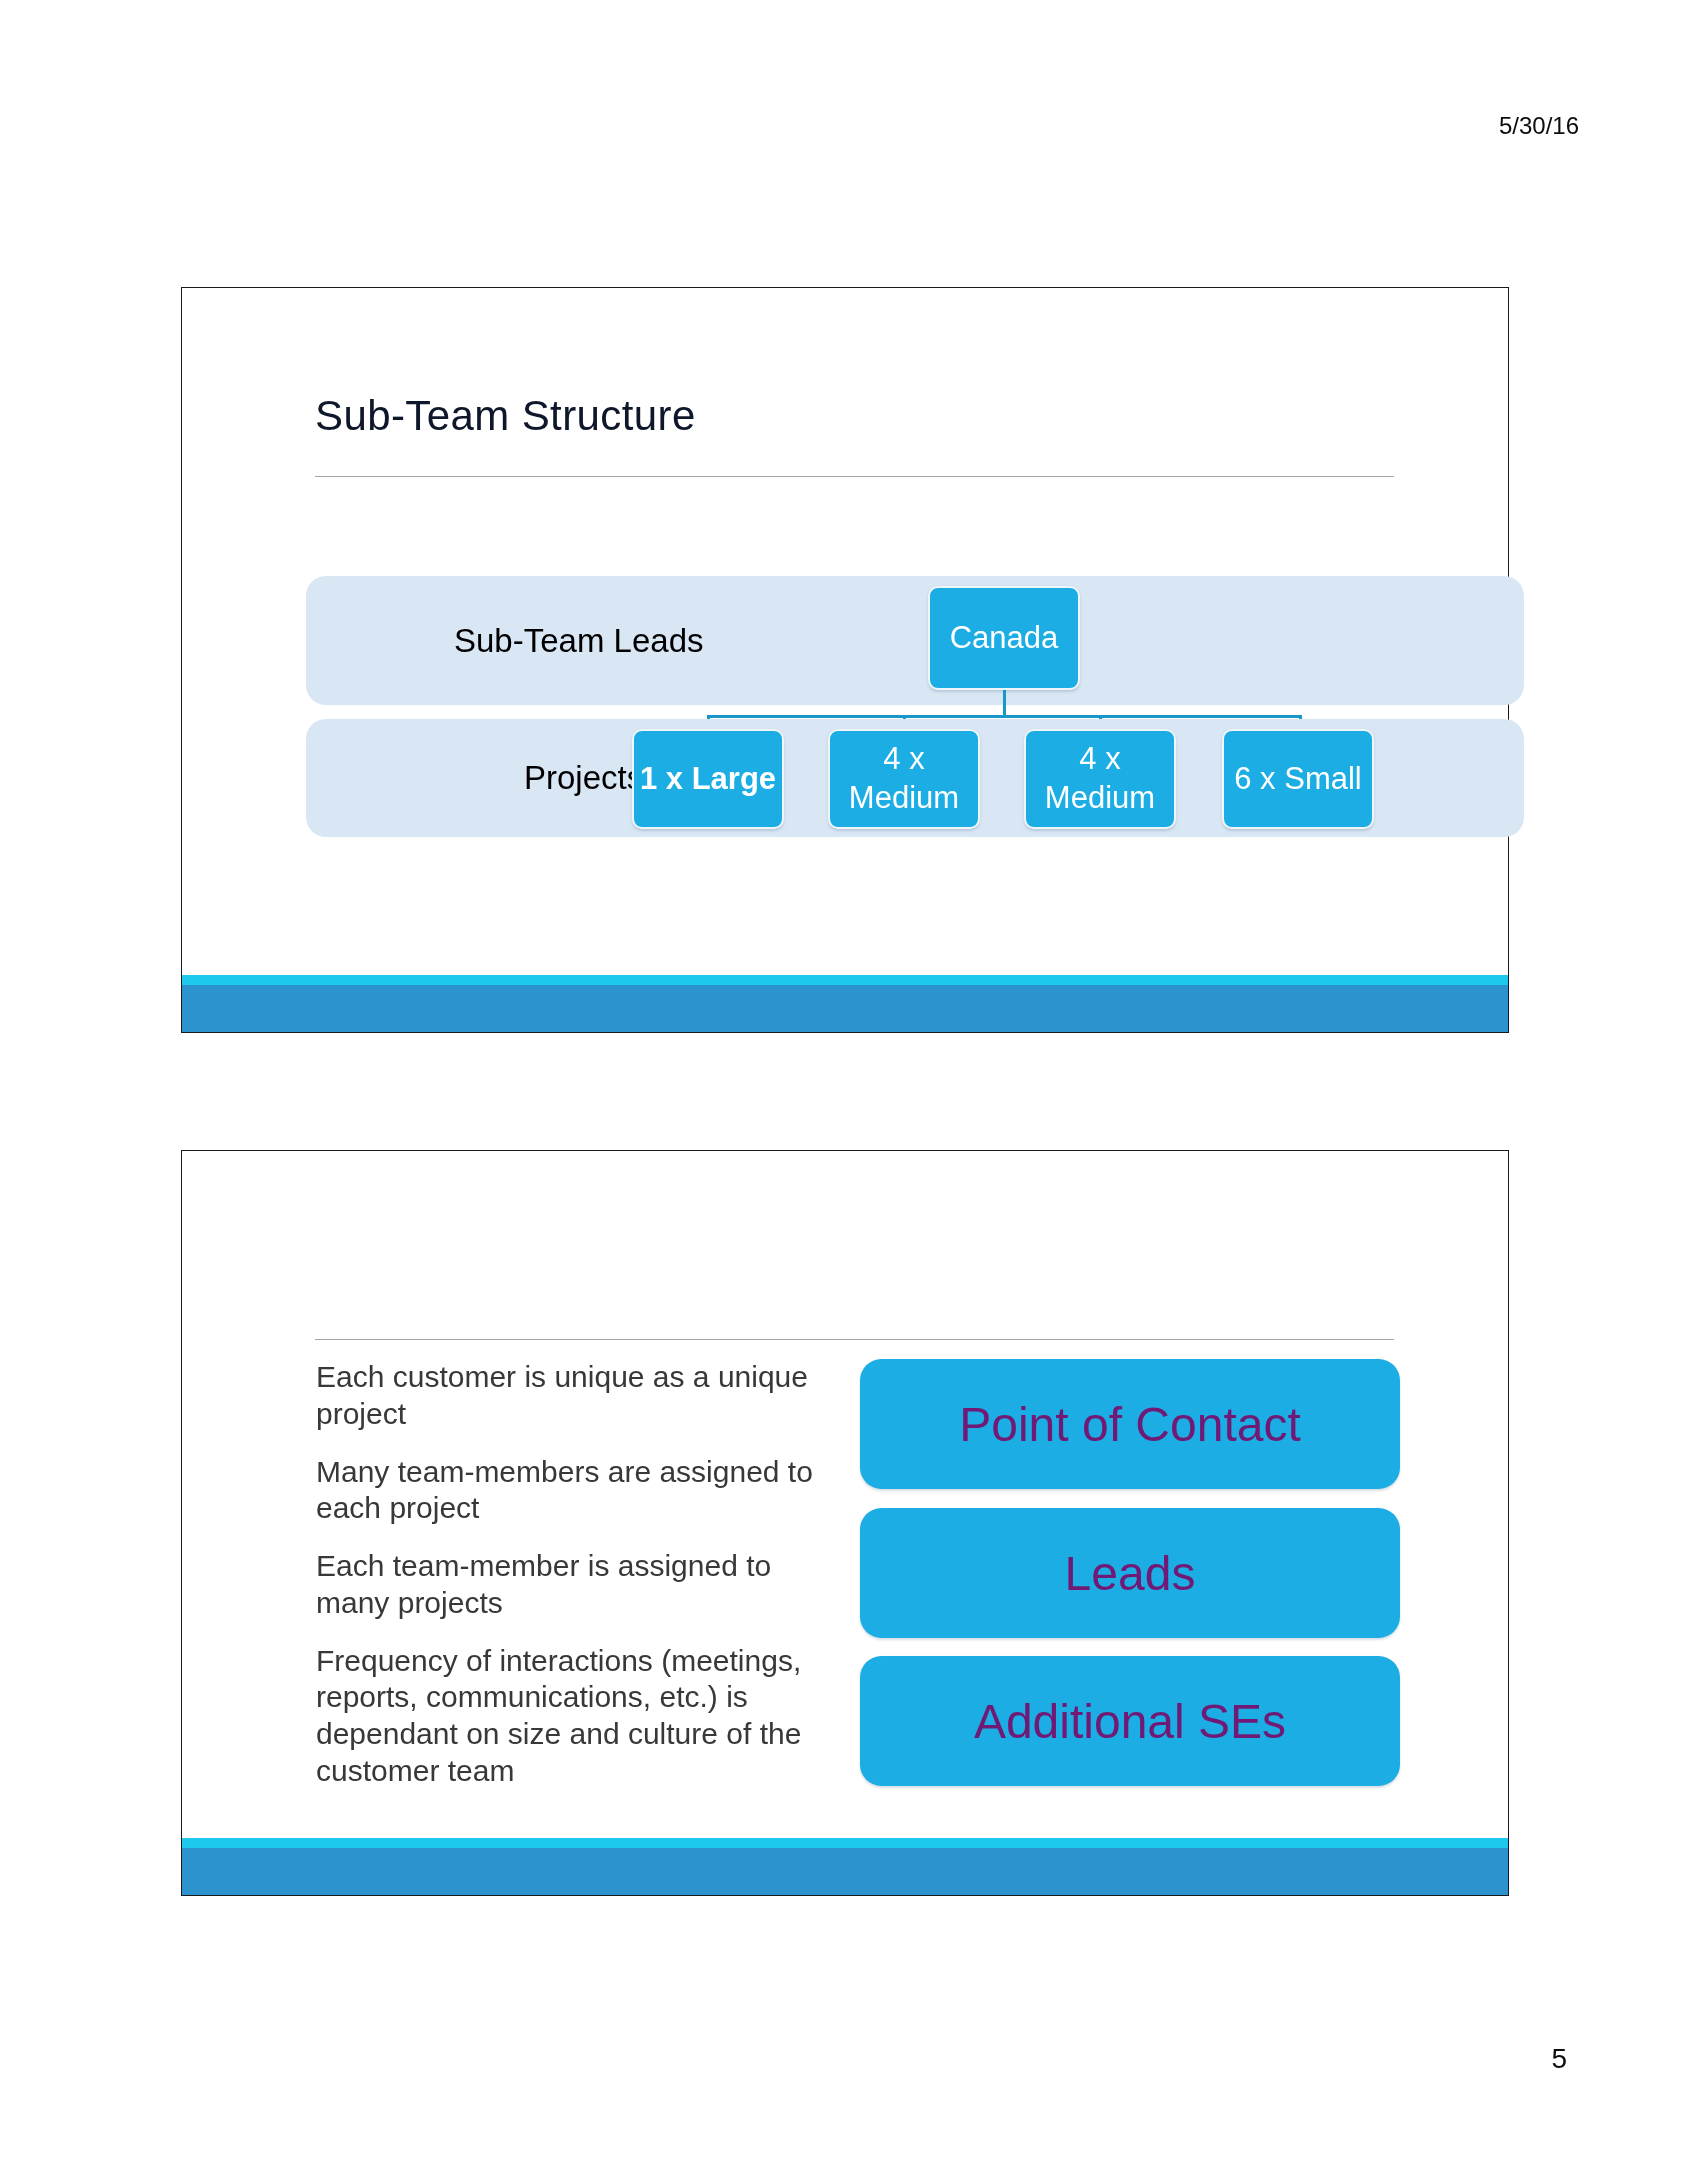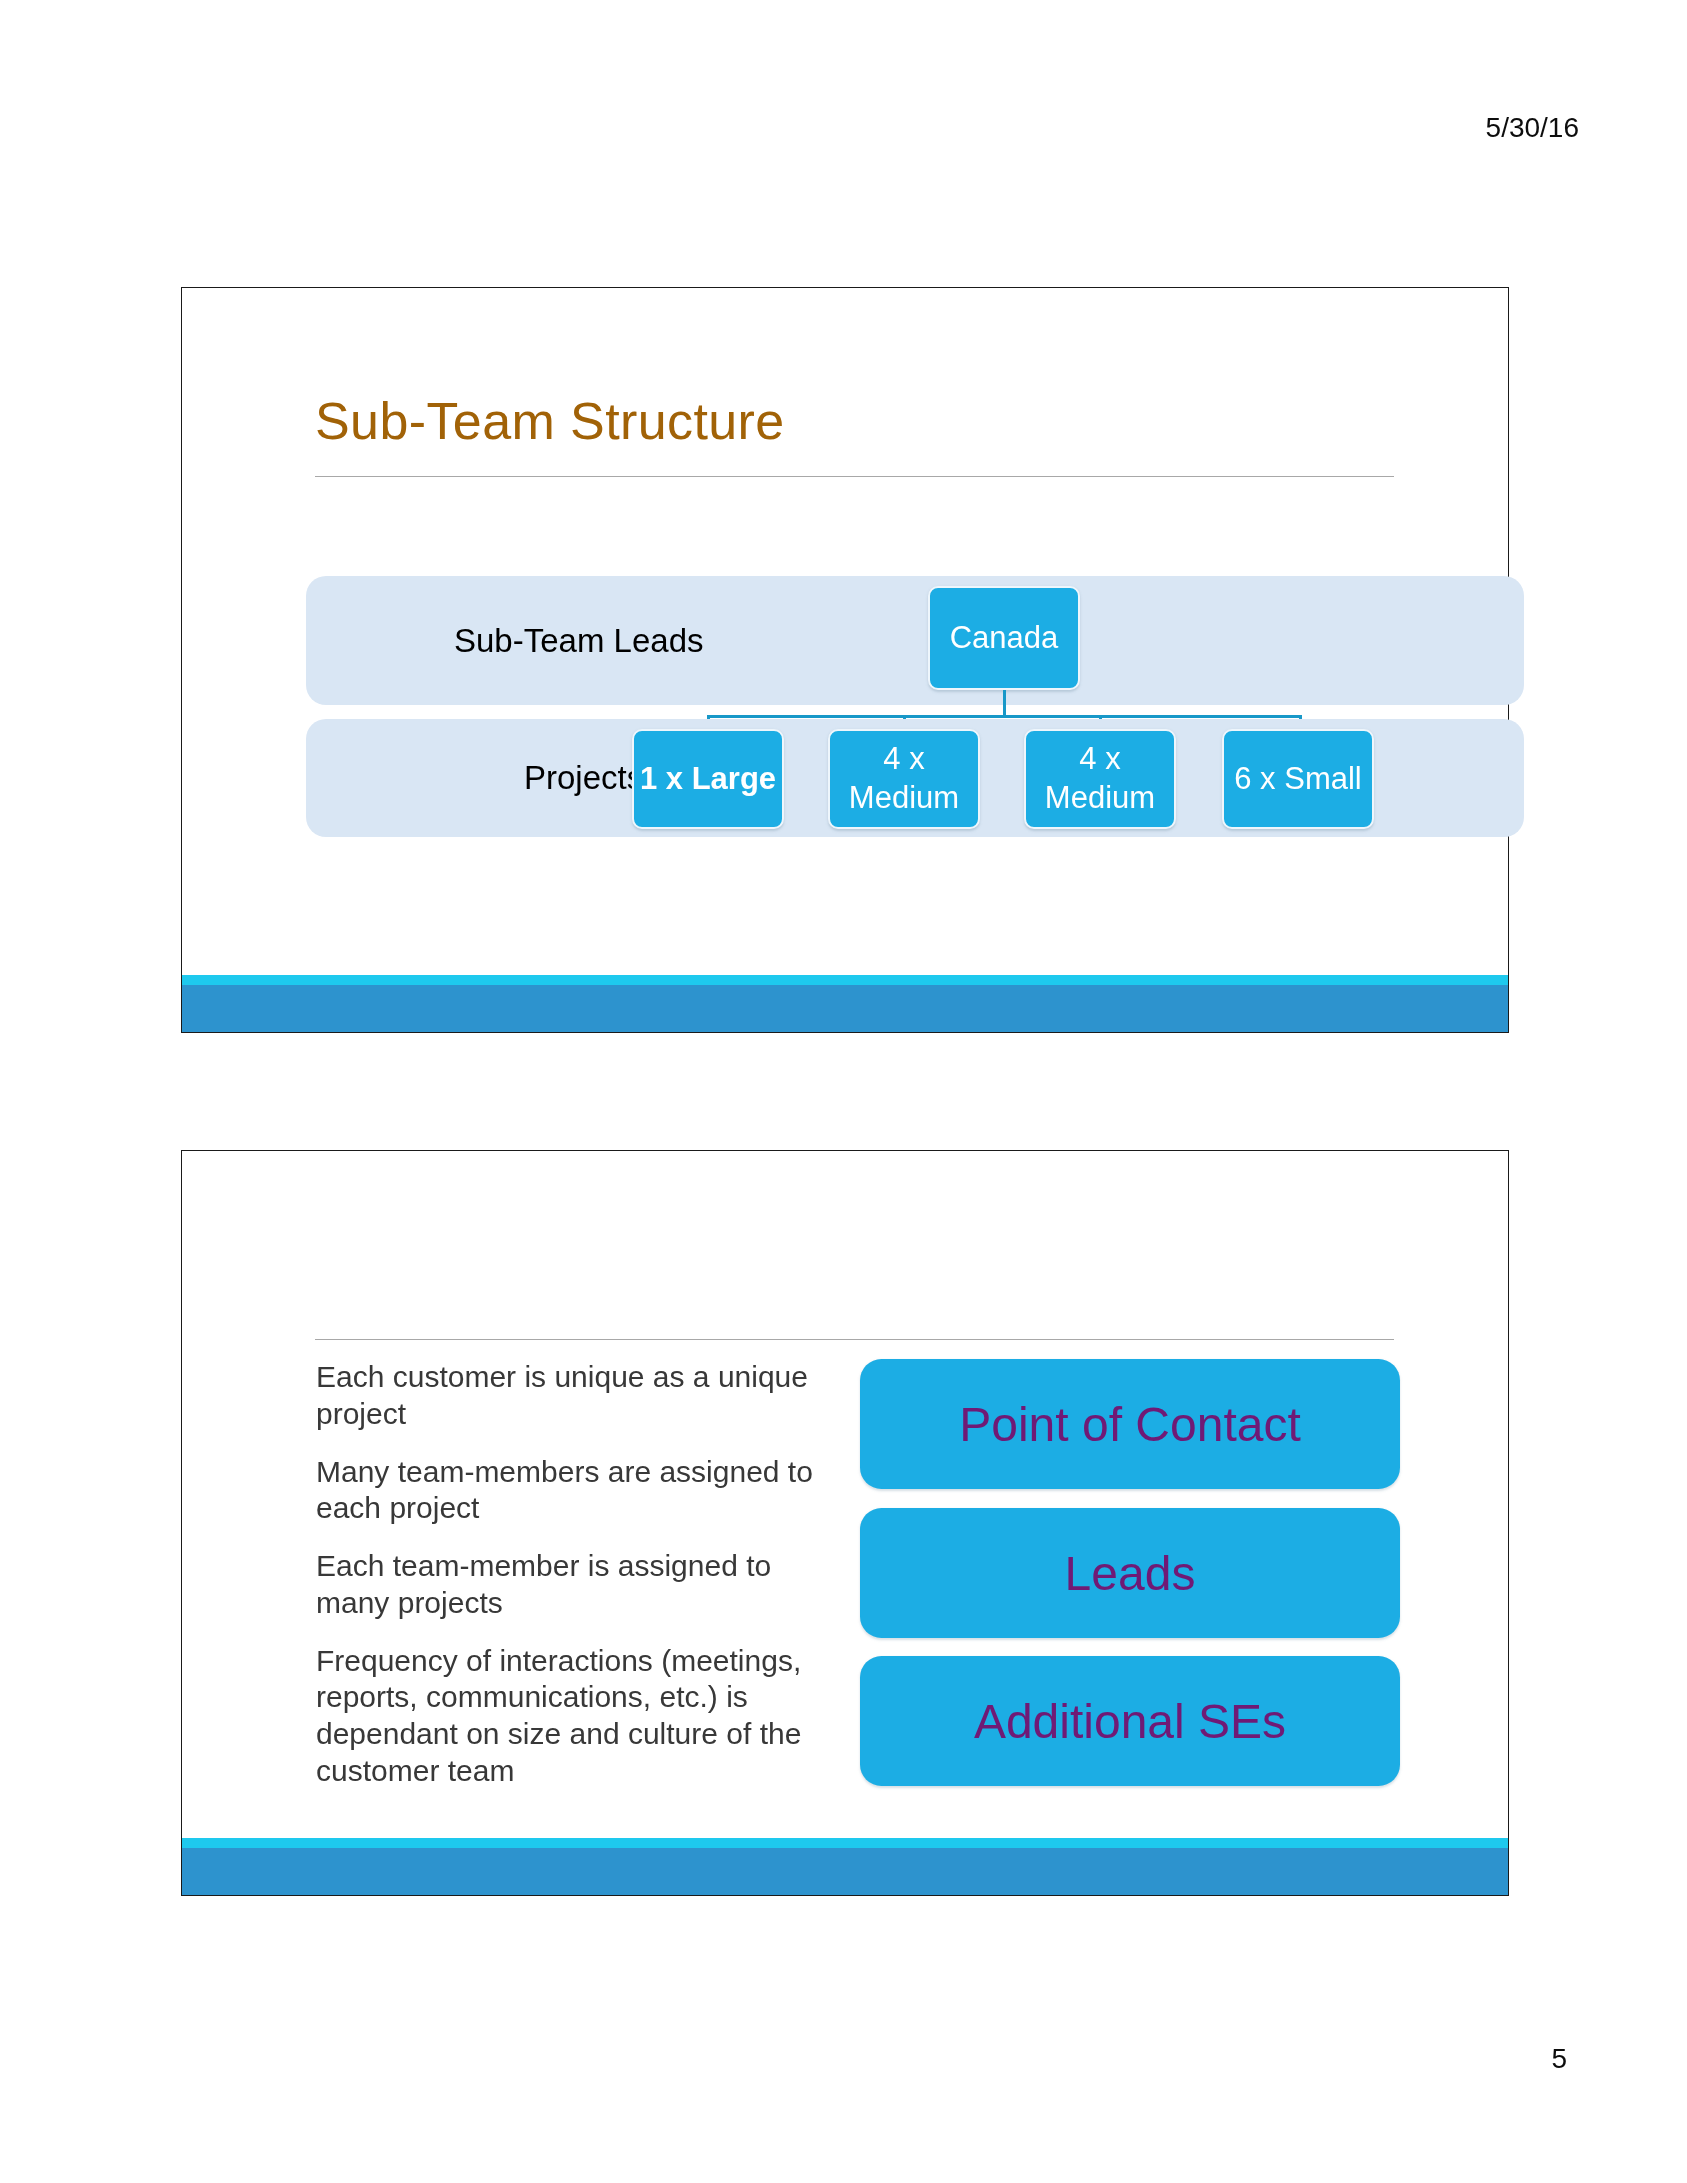--- a/index.html
+++ b/index.html
@@ -5,36 +5,36 @@
   html,body{margin:0;padding:0;background:#ffffff;}
   .page{
     position:relative;
     width:1687px;height:2183px;
     background:#ffffff;
     font-family:"Liberation Sans","DejaVu Sans",sans-serif;
     overflow:hidden;
   }
   .page-date{
     position:absolute;top:112px;right:108px;
-    font-size:28px;color:#0d0d0d;
+    font-size:24px;color:#0d0d0d;
   }
   .page-number{
     position:absolute;top:2043px;right:120px;
     font-size:28px;color:#0d0d0d;
   }
   .slide{
     position:absolute;left:181px;width:1328px;height:746px;
     background:#ffffff;border:1.6px solid #1a1a1a;
     box-sizing:border-box;
   }
   .slide-1{top:287px;}
   .slide-2{top:1150px;}
   .slide-title{
     position:absolute;left:133px;top:105px;
-    font-size:52px;font-weight:400;color:#a16207;
+    font-size:42px;font-weight:400;color:#0f172a;
     letter-spacing:0.4px;margin:0;line-height:1.1;
   }
   .title-rule{
     position:absolute;left:133px;top:188px;
     width:1079px;height:0;
     border-top:1.6px solid #a8a8a8;
   }
   
   .band{
     position:absolute;left:124px;width:1218px;

